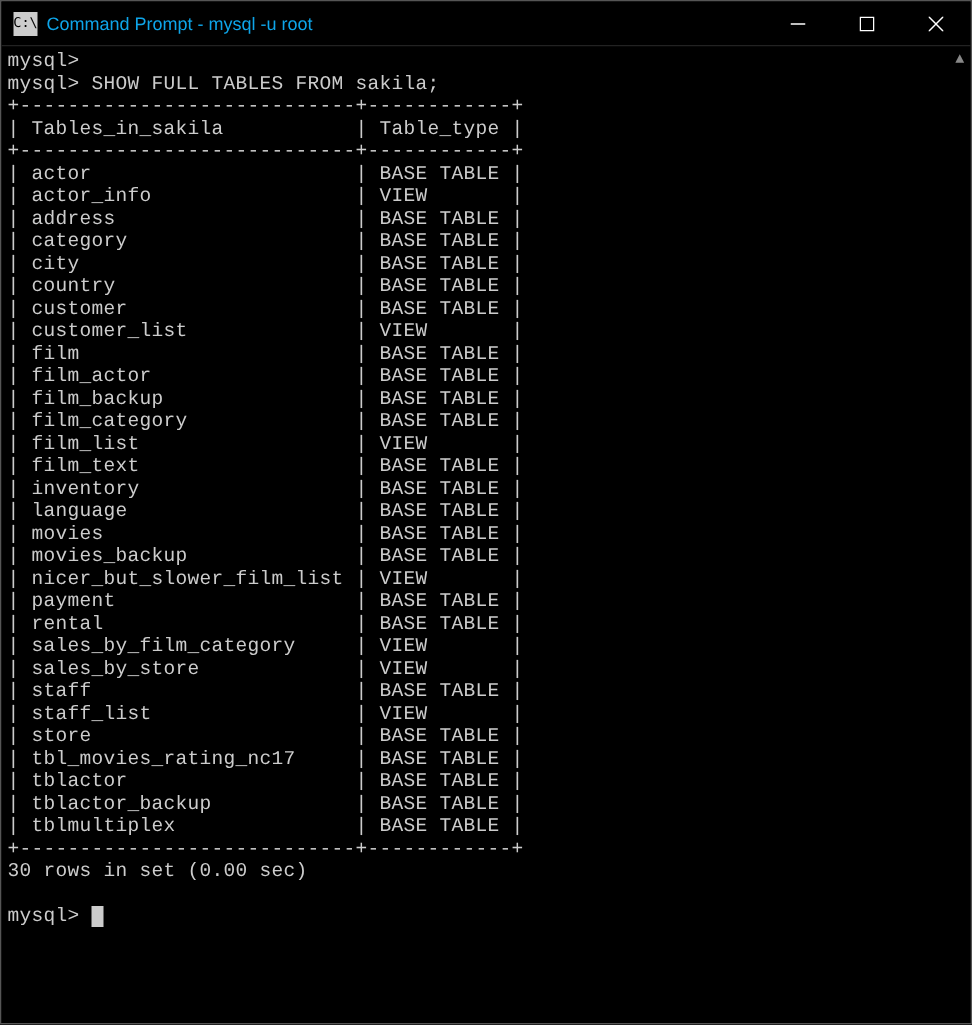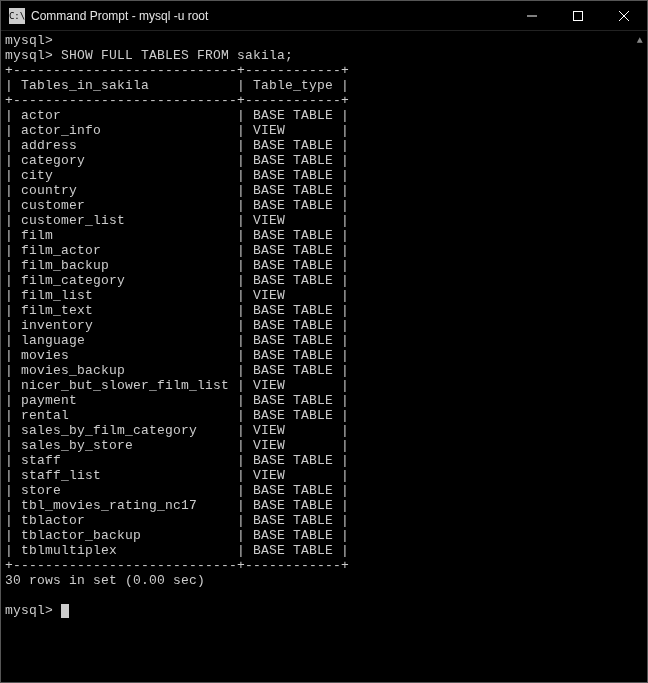--- a/index.html
+++ b/index.html
@@ -33,21 +33,21 @@
     margin: 0 6px 0 8px;
     background: #ccc;
     display: inline-flex;
     align-items: center;
     justify-content: center;
     font-size: 9px;
     color: #000;
     font-family: Consolas, monospace;
   }
   .titlebar-title {
-    color: #e5e5e5;
+    color: #0ea5e9;
     font-size: 12px;
     font-family: "Segoe UI", sans-serif;
     flex: 1;
   }
   .winbtns { display: flex; height: 100%; }
   .winbtn {
     width: 46px;
     height: 100%;
     display: flex;
     align-items: center;

